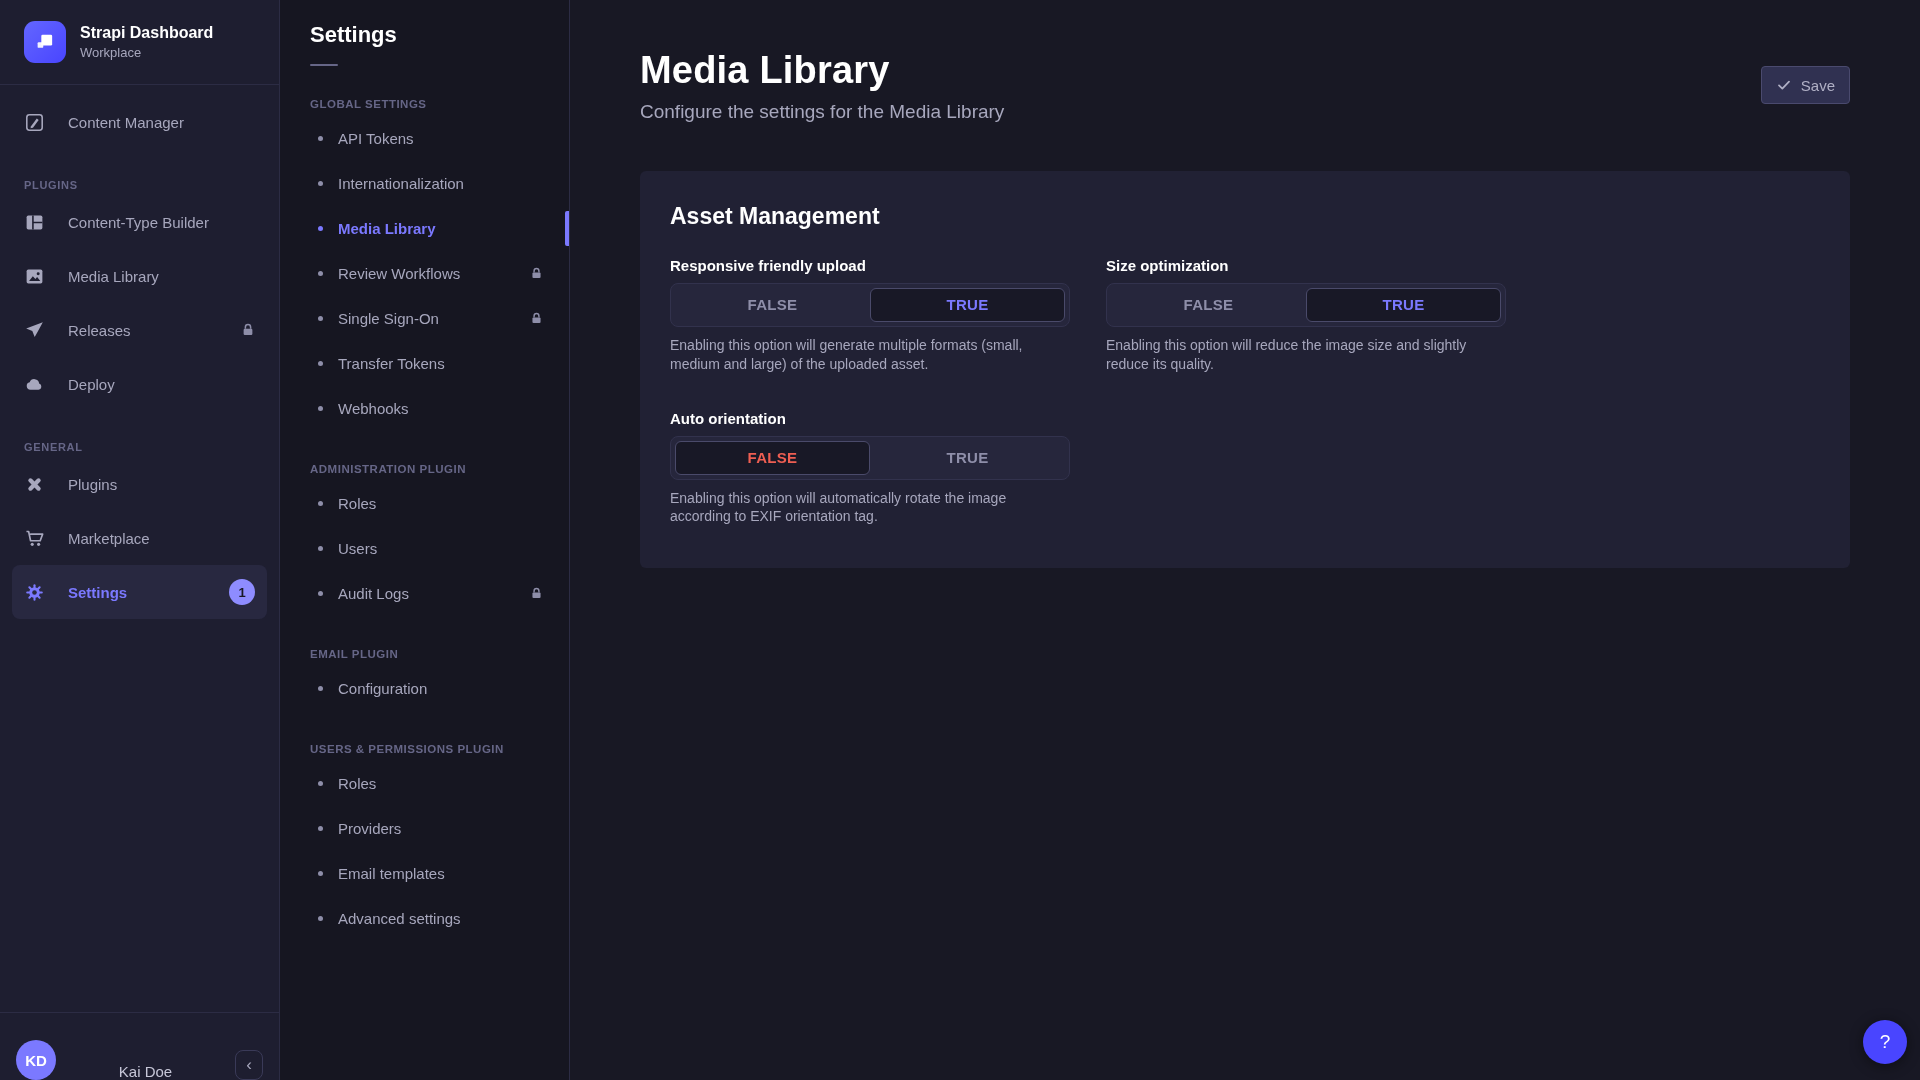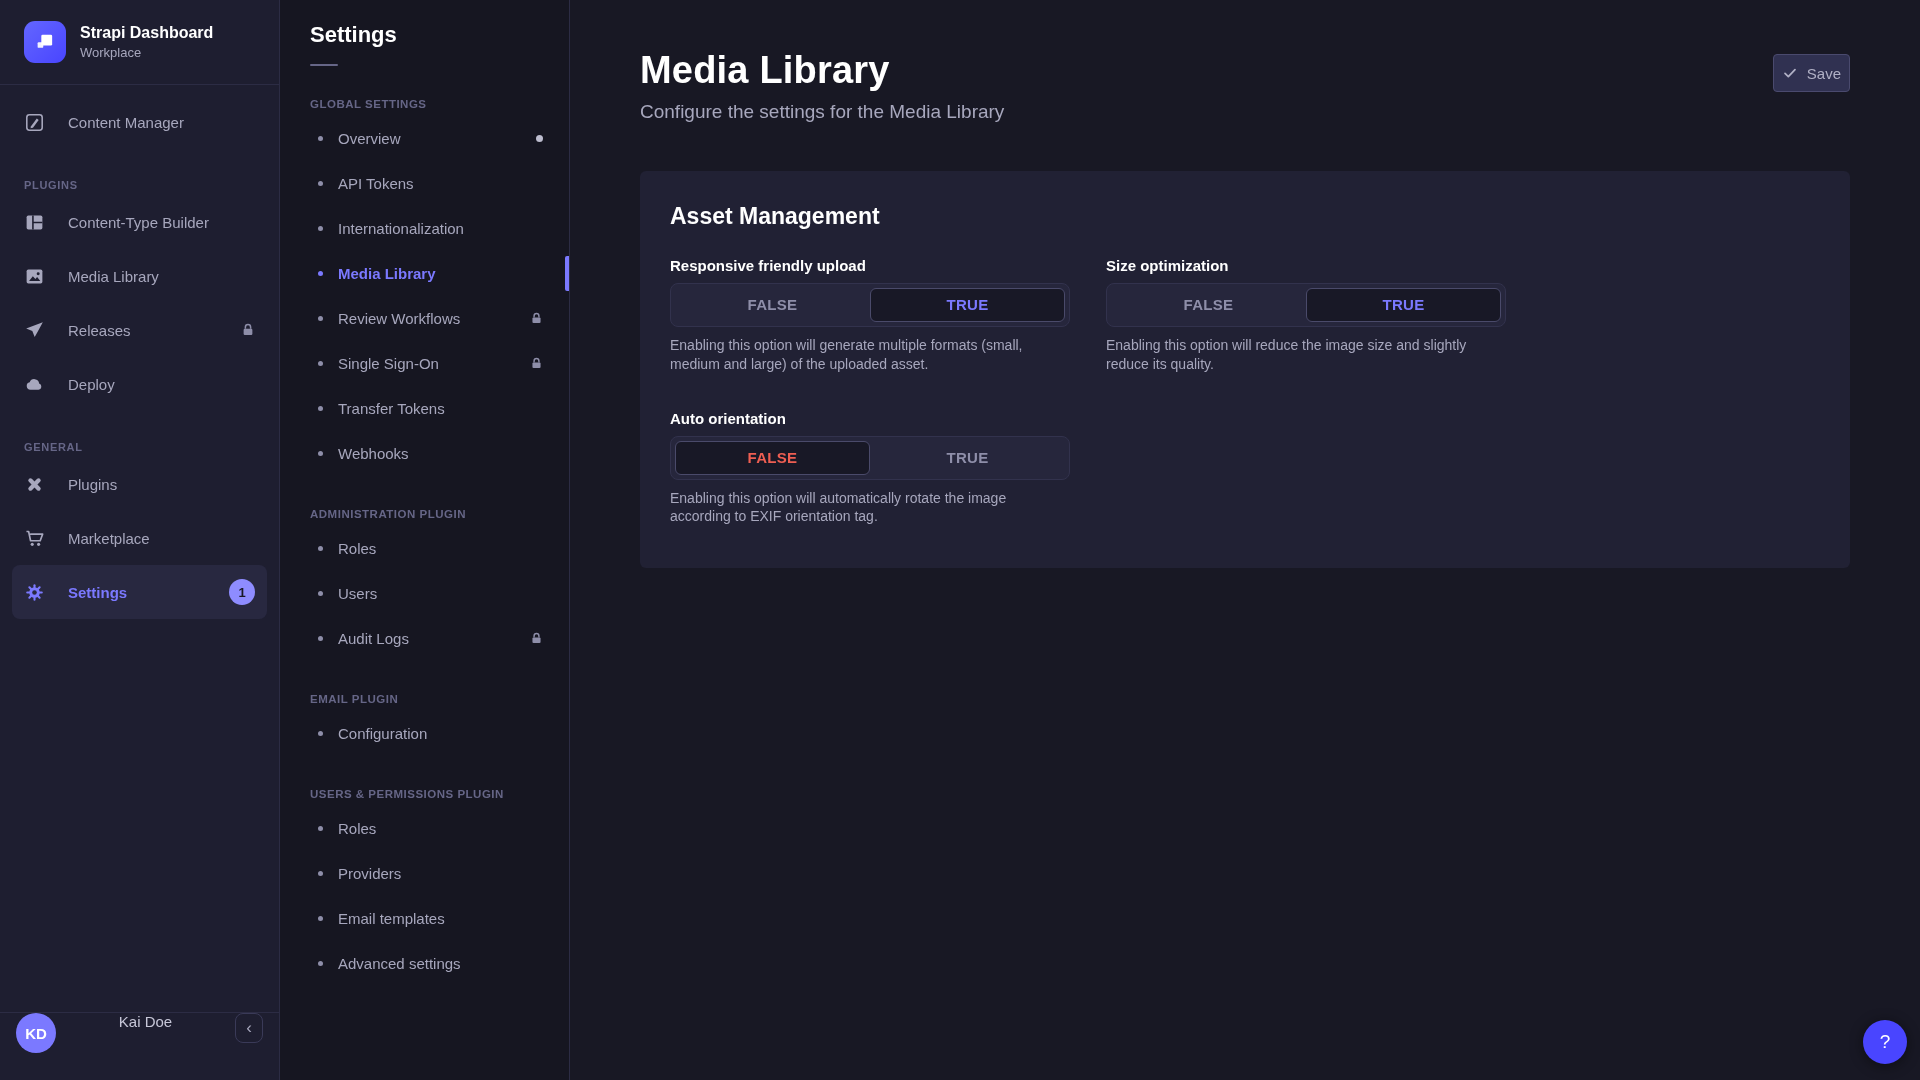--- a/index.html
+++ b/index.html
@@ -20,21 +20,21 @@
   .brand-sub { font-size:13px; color:#a7a7bd; margin-top:3px; }
 
   .nav { flex:1; padding:10px 12px 0; overflow:hidden; }
   .nav-item { display:flex; align-items:center; gap:23px; height:54px; padding:0 12px; border-radius:8px; color:#a7a7bd; font-size:15px; cursor:pointer; position:relative; }
   .nav-item svg { flex:none; }
   .nav-section { margin:30px 12px 4px; font-size:11px; font-weight:bold; letter-spacing:.7px; color:#666687; }
   .nav-item.active { background:#282840; color:#7b79ff; font-weight:bold; }
   .nav-lock { margin-left:auto; display:flex; }
   .badge { margin-left:auto; min-width:26px; height:26px; border-radius:13px; background:#8e8cff; color:#181826; display:flex; align-items:center; justify-content:center; font-size:13px; font-weight:bold; }
 
-  .sidebar-footer { border-top:1px solid #2c2c44; height:68px; display:flex; align-items:flex-start; padding:0 16px; gap:10px; }
+  .sidebar-footer { border-top:1px solid #2c2c44; height:68px; display:flex; align-items:flex-end; padding:0 16px; gap:10px; }
   .avatar { width:40px; height:40px; border-radius:50%; background:#7b79ff; color:#fff; font-weight:bold; font-size:15px; display:flex; align-items:center; justify-content:center; flex:none; }
   .footer-name { flex:1; text-align:center; color:#c7c7d8; font-size:15px; }
   .collapse-btn { width:28px; height:30px; border:1px solid #3a3a58; border-radius:8px; background:transparent; color:#a7a7bd; display:flex; align-items:center; justify-content:center; font-size:17px; cursor:pointer; padding-bottom:2px; }
 
   
   .subnav { width:290px; flex:none; background:#161621; border-right:1px solid #2c2c44; padding:22px 0; overflow:hidden; }
   .subnav-title { font-size:22px; font-weight:bold; padding:0 30px; }
   .subnav-divider { width:28px; height:2px; background:#666687; margin:16px 0 0 30px; border-radius:2px; }
   .sn-section { margin-top:32px; }
   .sn-header { padding:0 30px; font-size:11.5px; font-weight:bold; letter-spacing:.5px; color:#666687; margin-bottom:6px; }
@@ -44,21 +44,21 @@
   .sn-item.active .bullet { background:#7b79ff; }
   .sn-item.active::after { content:""; position:absolute; right:0; top:5px; bottom:5px; width:4px; background:#7b79ff; border-radius:2px 0 0 2px; }
   .sn-right { margin-left:auto; display:flex; align-items:center; }
   .notif-dot { width:7px; height:7px; border-radius:50%; background:#bdbdcf; }
 
   
   .main { flex:1; background:#181824; padding:50px 70px 0; position:relative; }
   .main-header { display:flex; justify-content:space-between; align-items:flex-start; }
   .page-title { font-size:38px; font-weight:bold; letter-spacing:.2px; line-height:1.1; }
   .page-sub { margin-top:9px; font-size:19px; color:#a7a7bd; }
-  .save-btn { display:flex; align-items:center; gap:9px; height:38px; padding:0 8px; background:#303151; border:1px solid #4a4a6e; border-radius:4px; color:#b0b0c5; font-size:15px; cursor:pointer; margin-top:4px; font-family:inherit; }
+  .save-btn { display:flex; align-items:center; gap:9px; height:38px; padding:0 14px; background:#303151; border:1px solid #4a4a6e; border-radius:4px; color:#b0b0c5; font-size:15px; cursor:pointer; margin-top:16px; font-family:inherit; }
 
   .card { margin-top:48px; background:#212134; border-radius:6px; padding:32px 30px 42px; }
   .card-title { font-size:23px; font-weight:bold; }
   .fields { margin-top:27px; display:grid; grid-template-columns:400px 400px; column-gap:189px; row-gap:32px;gap:36px; }
   .field-c1 { grid-column:1; }
   .field-label { font-size:15px; font-weight:bold; margin-bottom:9px; }
   .toggle { display:flex; height:44px; border:1px solid #32324d; background:#26263c; border-radius:8px; padding:4px; }
   .seg { flex:1; display:flex; align-items:center; justify-content:center; font-size:15px; font-weight:bold; letter-spacing:.3px; color:#8e8ea9; border-radius:6px; border:1px solid transparent; cursor:pointer; }
   .seg.sel { background:#181826; border-color:#4a4a6a; }
   .seg.sel.on { color:#7b79ff; }
@@ -179,27 +179,20 @@
   </aside>
 
   <nav class="subnav">
     <div class="subnav-title">Settings</div>
     <div class="subnav-divider"></div>
 
     <div class="sn-section">
       <div class="sn-header">GLOBAL SETTINGS</div>
       <div class="sn-item">
         <span class="bullet"></span>
-        <span>Overview</span>
-        <span class="sn-right">
-            <span class="notif-dot"></span>
-          </span>
-      </div>
-      <div class="sn-item">
-        <span class="bullet"></span>
         <span>API Tokens</span>
       </div>
       <div class="sn-item">
         <span class="bullet"></span>
         <span>Internationalization</span>
       </div>
       <div class="sn-item active">
         <span class="bullet"></span>
         <span>Media Library</span>
       </div>

